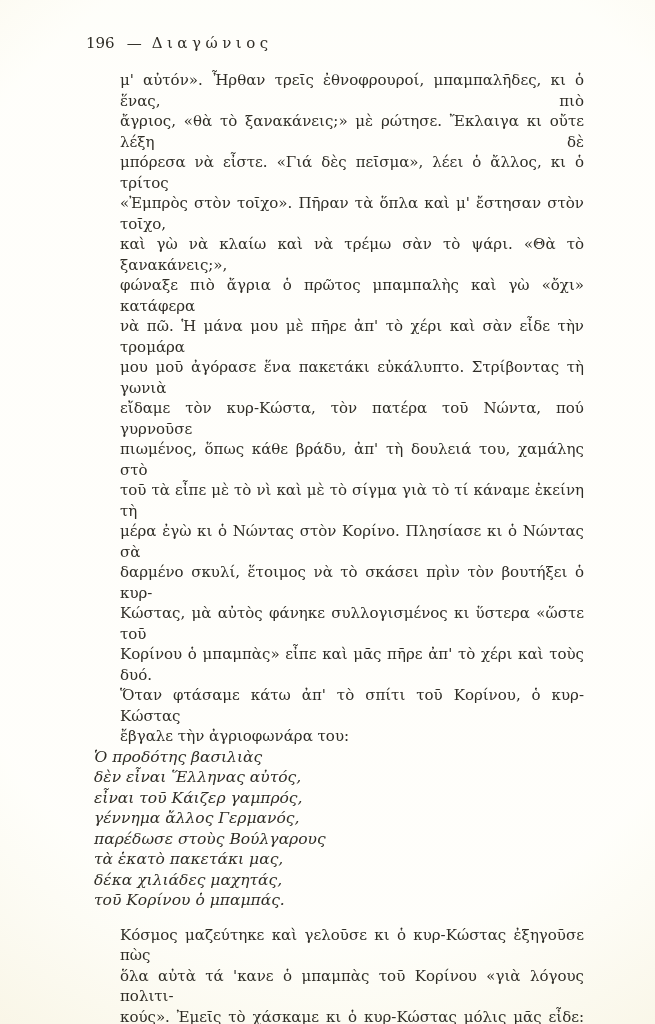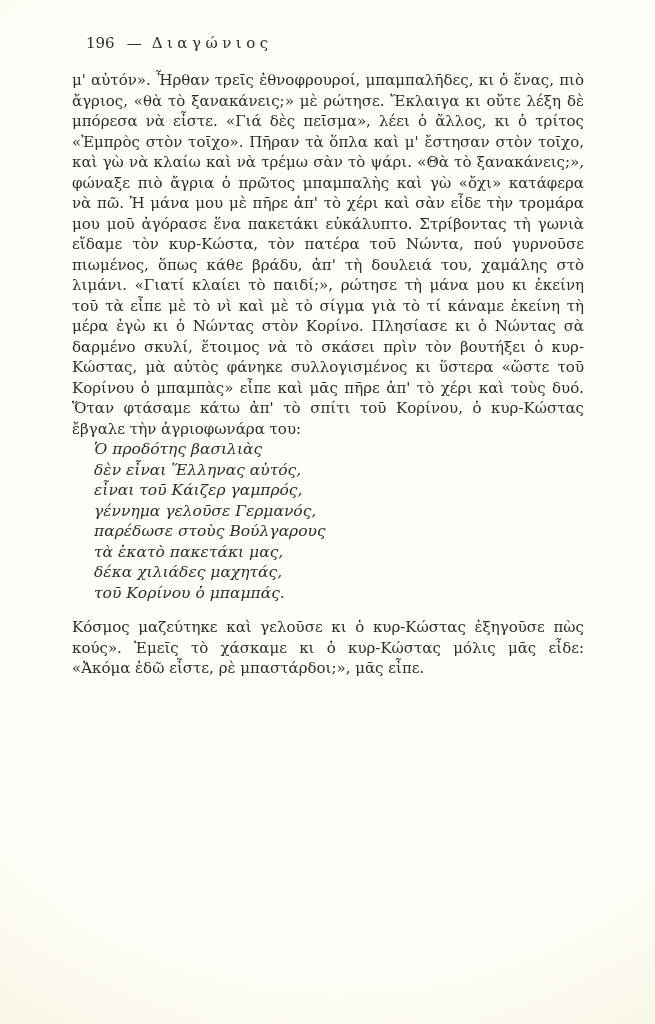--- a/index.html
+++ b/index.html
@@ -39,20 +39,21 @@
   }
   .running-header .journal {
     letter-spacing: 4.5px;
   }
   .para .line {
     font-size: 15px;
     line-height: 20.5px;
     text-align: justify;
     text-align-last: justify;
     white-space: normal;
+    margin-left: 48px;
   }
   .para .line:last-child {
     text-align: center;
     text-align-last: left;
   }
   .poem {
     font-style: italic;
     padding-left: 22px;
     margin-bottom: 14px;
   }
@@ -76,41 +77,41 @@
         <div class="line">μ' αὐτόν». Ἦρθαν τρεῖς ἐθνοφρουροί, μπαμπαλῆδες, κι ὁ ἕνας, πιὸ</div>
         <div class="line">ἄγριος, «θὰ τὸ ξανακάνεις;» μὲ ρώτησε. Ἔκλαιγα κι οὔτε λέξη δὲ</div>
         <div class="line">μπόρεσα νὰ εἶστε. «Γιά δὲς πεῖσμα», λέει ὁ ἄλλος, κι ὁ τρίτος</div>
         <div class="line">«Ἐμπρὸς στὸν τοῖχο». Πῆραν τὰ ὅπλα καὶ μ' ἔστησαν στὸν τοῖχο,</div>
         <div class="line">καὶ γὼ νὰ κλαίω καὶ νὰ τρέμω σὰν τὸ ψάρι. «Θὰ τὸ ξανακάνεις;»,</div>
         <div class="line">φώναξε πιὸ ἄγρια ὁ πρῶτος μπαμπαλὴς καὶ γὼ «ὄχι» κατάφερα</div>
         <div class="line">νὰ πῶ. Ἡ μάνα μου μὲ πῆρε ἀπ' τὸ χέρι καὶ σὰν εἶδε τὴν τρομάρα</div>
         <div class="line">μου μοῦ ἀγόρασε ἕνα πακετάκι εὐκάλυπτο. Στρίβοντας τὴ γωνιὰ</div>
         <div class="line">εἴδαμε τὸν κυρ-Κώστα, τὸν πατέρα τοῦ Νώντα, πού γυρνοῦσε</div>
         <div class="line">πιωμένος, ὅπως κάθε βράδυ, ἀπ' τὴ δουλειά του, χαμάλης στὸ</div>
-        <div class="line">λιμάνι. «Γιατί κλαίει τὸ παιδί;», ρώτησε τὴ μάνα μου κι ἐκείνη</div>
         <div class="line">τοῦ τὰ εἶπε μὲ τὸ νὶ καὶ μὲ τὸ σίγμα γιὰ τὸ τί κάναμε ἐκείνη τὴ</div>
         <div class="line">μέρα ἐγὼ κι ὁ Νώντας στὸν Κορίνο. Πλησίασε κι ὁ Νώντας σὰ</div>
         <div class="line">δαρμένο σκυλί, ἕτοιμος νὰ τὸ σκάσει πρὶν τὸν βουτήξει ὁ κυρ-</div>
         <div class="line">Κώστας, μὰ αὐτὸς φάνηκε συλλογισμένος κι ὕστερα «ὥστε τοῦ</div>
         <div class="line">Κορίνου ὁ μπαμπὰς» εἶπε καὶ μᾶς πῆρε ἀπ' τὸ χέρι καὶ τοὺς δυό.</div>
         <div class="line">Ὅταν φτάσαμε κάτω ἀπ' τὸ σπίτι τοῦ Κορίνου, ὁ κυρ-Κώστας</div>
         <div class="line">ἔβγαλε τὴν ἀγριοφωνάρα του:</div>
       </div>
 
     <div class="poem">
         <div class="poem-line">Ὁ προδότης βασιλιὰς</div>
         <div class="poem-line">δὲν εἶναι Ἕλληνας αὐτός,</div>
         <div class="poem-line">εἶναι τοῦ Κάιζερ γαμπρός,</div>
-        <div class="poem-line">γέννημα γελοῦσε Γερμανός,</div>
+        <div class="poem-line">γέννημα ἄλλος Γερμανός,</div>
         <div class="poem-line">παρέδωσε στοὺς Βούλγαρους</div>
         <div class="poem-line">τὰ ἑκατὸ πακετάκι μας,</div>
         <div class="poem-line">δέκα χιλιάδες μαχητάς,</div>
         <div class="poem-line">τοῦ Κορίνου ὁ μπαμπάς.</div>
       </div>
 
     <div class="para">
         <div class="line">Κόσμος μαζεύτηκε καὶ γελοῦσε κι ὁ κυρ-Κώστας ἐξηγοῦσε πὼς</div>
+        <div class="line">ὅλα αὐτὰ τά 'κανε ὁ μπαμπὰς τοῦ Κορίνου «γιὰ λόγους πολιτι-</div>
         <div class="line">κούς». Ἐμεῖς τὸ χάσκαμε κι ὁ κυρ-Κώστας μόλις μᾶς εἶδε:</div>
         <div class="line">«Ἀκόμα ἐδῶ εἶστε, ρὲ μπαστάρδοι;», μᾶς εἶπε.</div>
       </div>
 
   </div>
 </div>
 
 </body></html>

